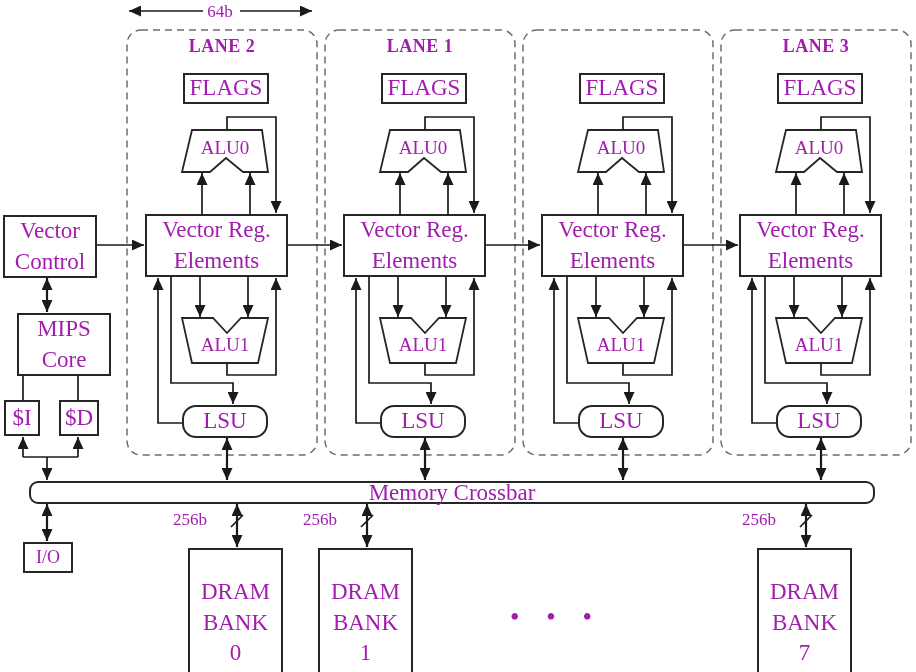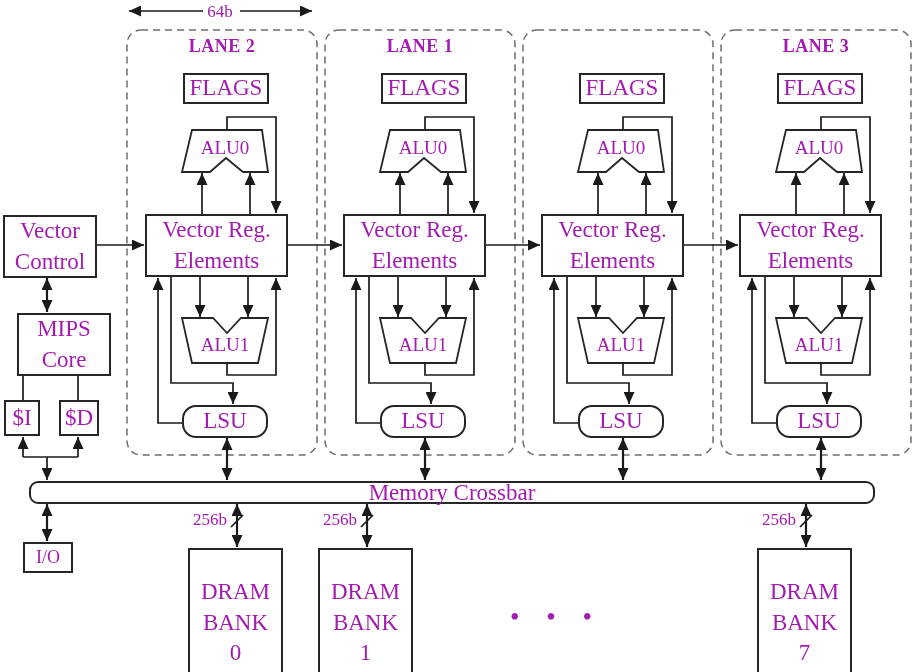--- a/index.html
+++ b/index.html
@@ -34,21 +34,21 @@
   .mips{left:3px;top:313px;width:94px;height:63px;margin-left:14px;}
   .icache{left:4px;top:400px;width:36px;height:36px;}
   .dcache{left:59px;top:400px;width:40px;height:36px;}
   .io{left:23px;top:542px;width:50px;height:31px;font-size:18px;}
   .xbar{left:29px;top:481px;width:846px;height:23px;line-height:1;border-radius:9px;}
   .bank{width:95px;height:150px;top:548px;}
   .bank0{left:188px;}
   .bank1{left:318px;}
   .bank7{left:757px;}
   .l64{position:absolute;left:190px;top:2px;width:60px;text-align:center;font-size:17px;}
-  .l256{position:absolute;top:510px;width:54px;text-align:right;font-size:17px;}
+  .l256{position:absolute;top:510px;width:54px;font-size:17px;}
   .b0{left:173px;} .b1{left:303px;} .b7{left:742px;}
   .dots{position:absolute;left:496px;top:604px;width:120px;text-align:center;
     font-size:27px;letter-spacing:10px;line-height:27px;}
 </style>
 </head>
 <body>
 
 <div class="canvas">
 
   <svg class="wiring" width="916" height="672" viewBox="0 0 916 672">

